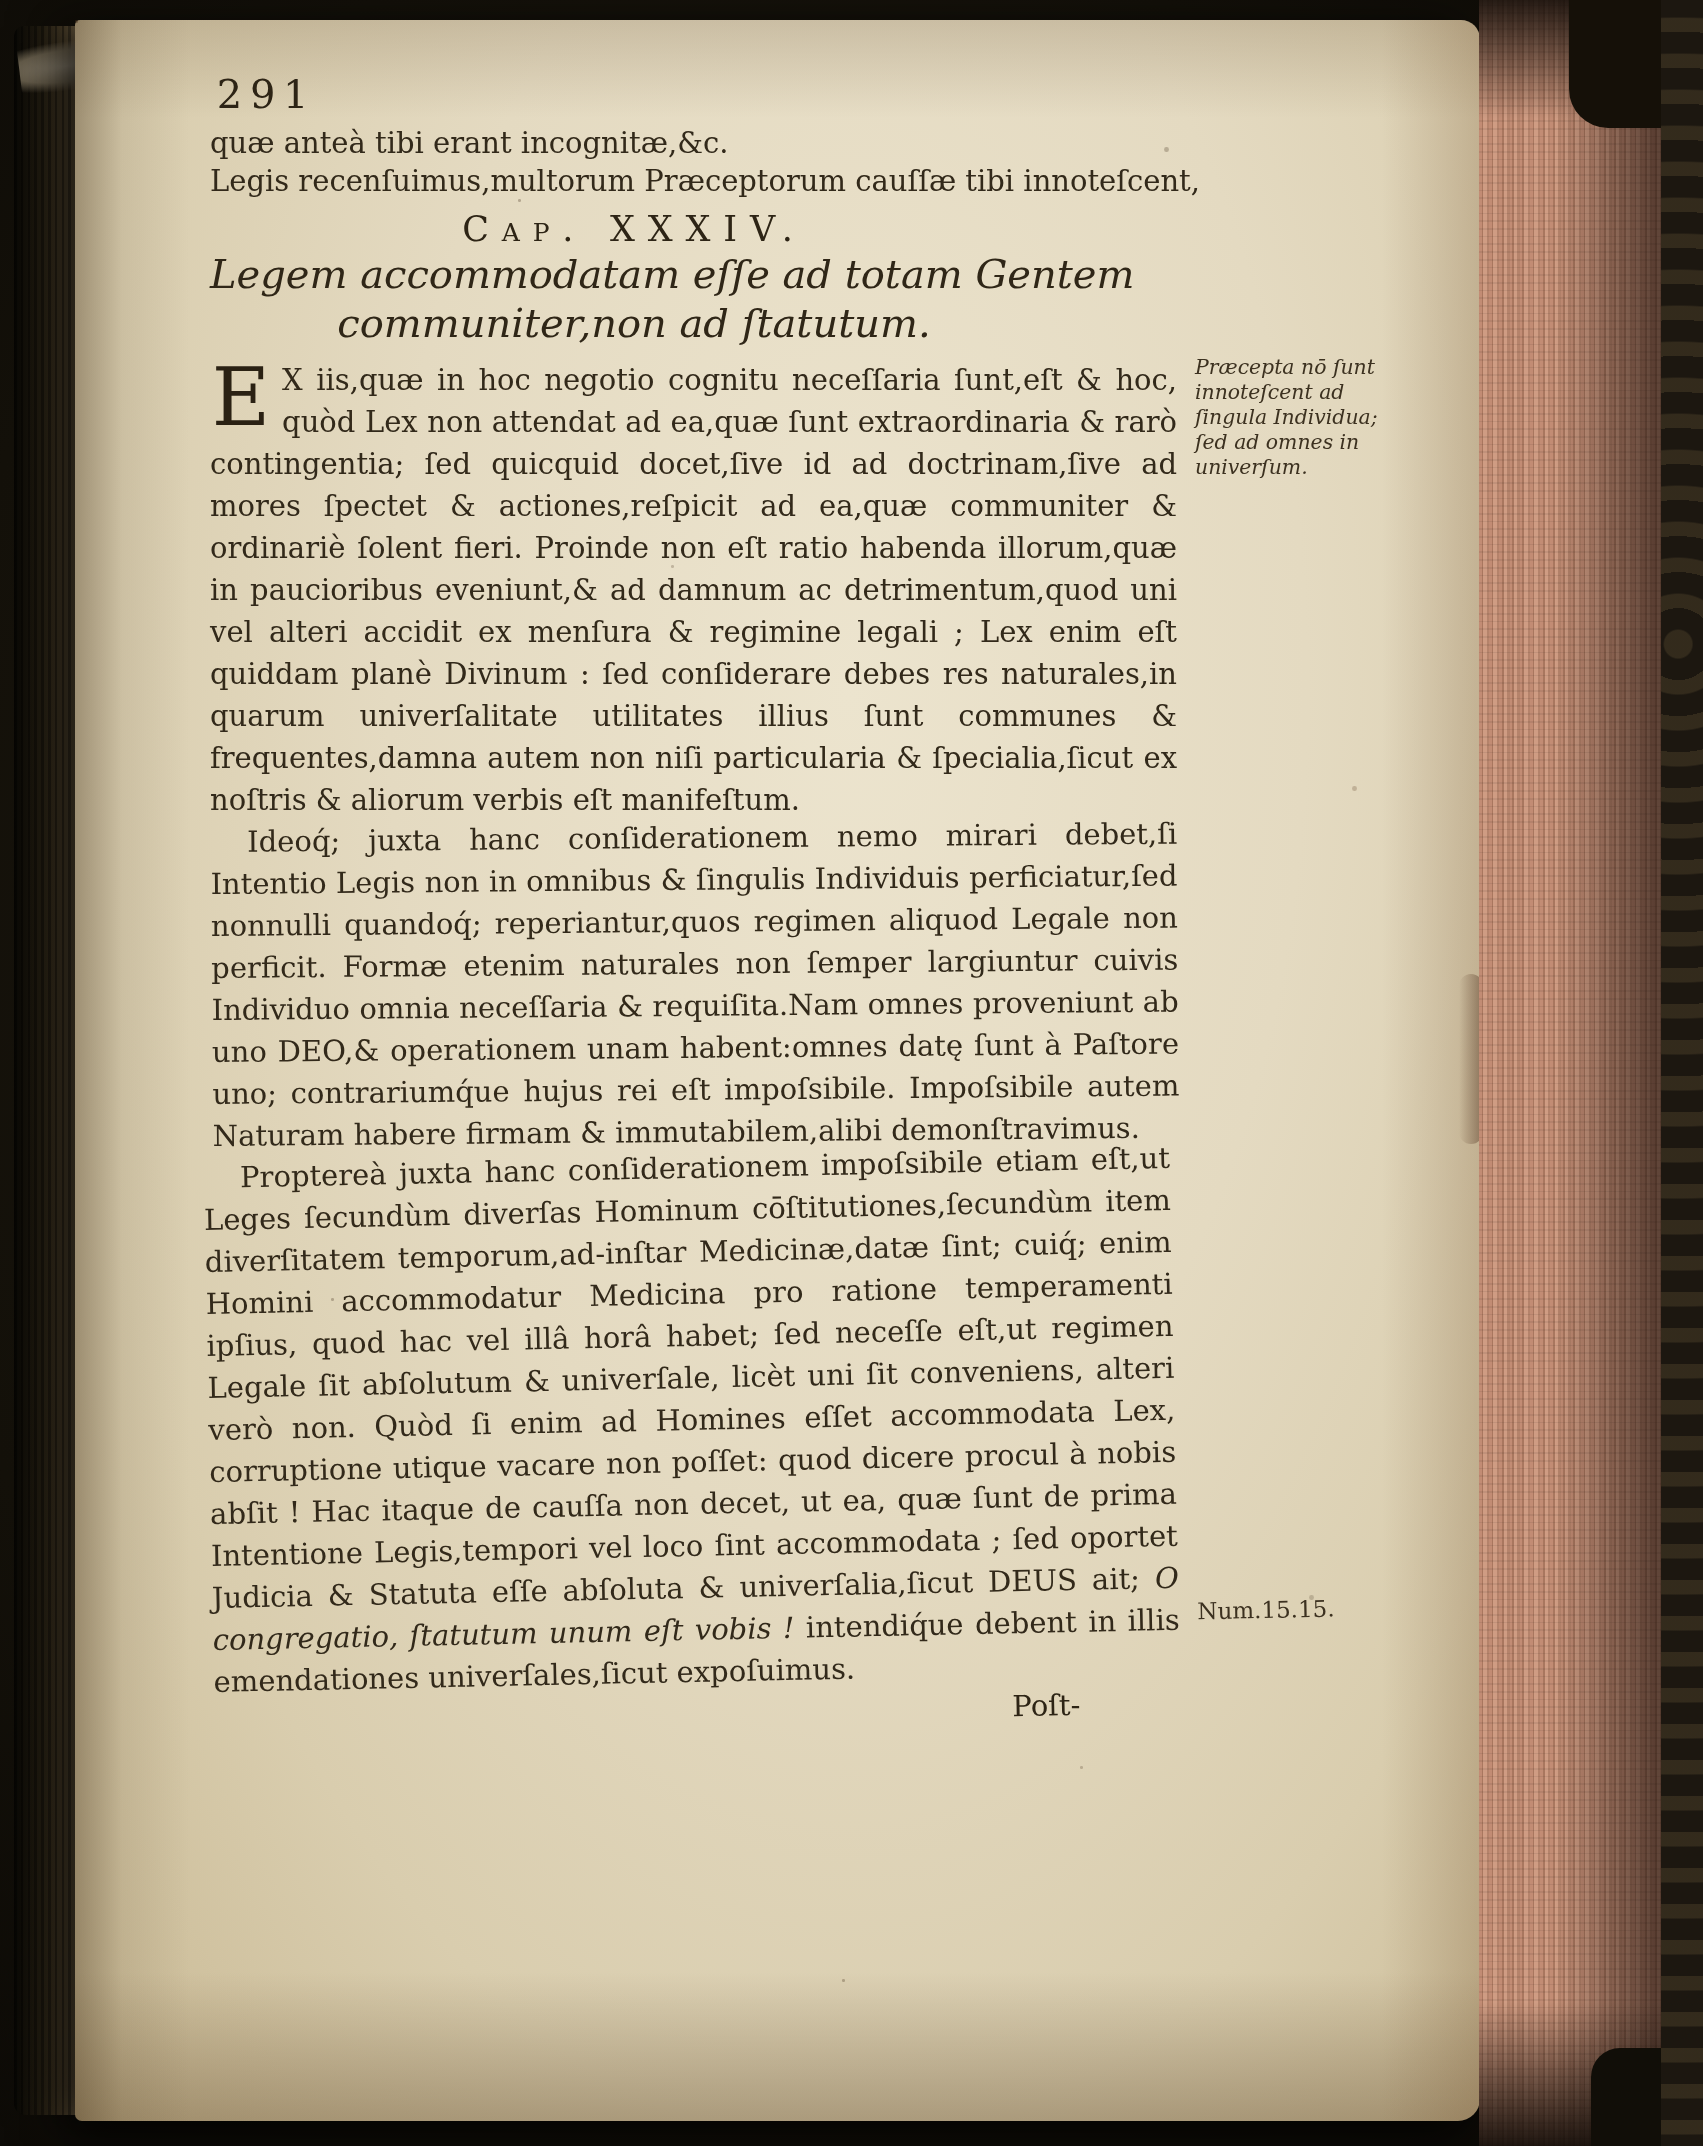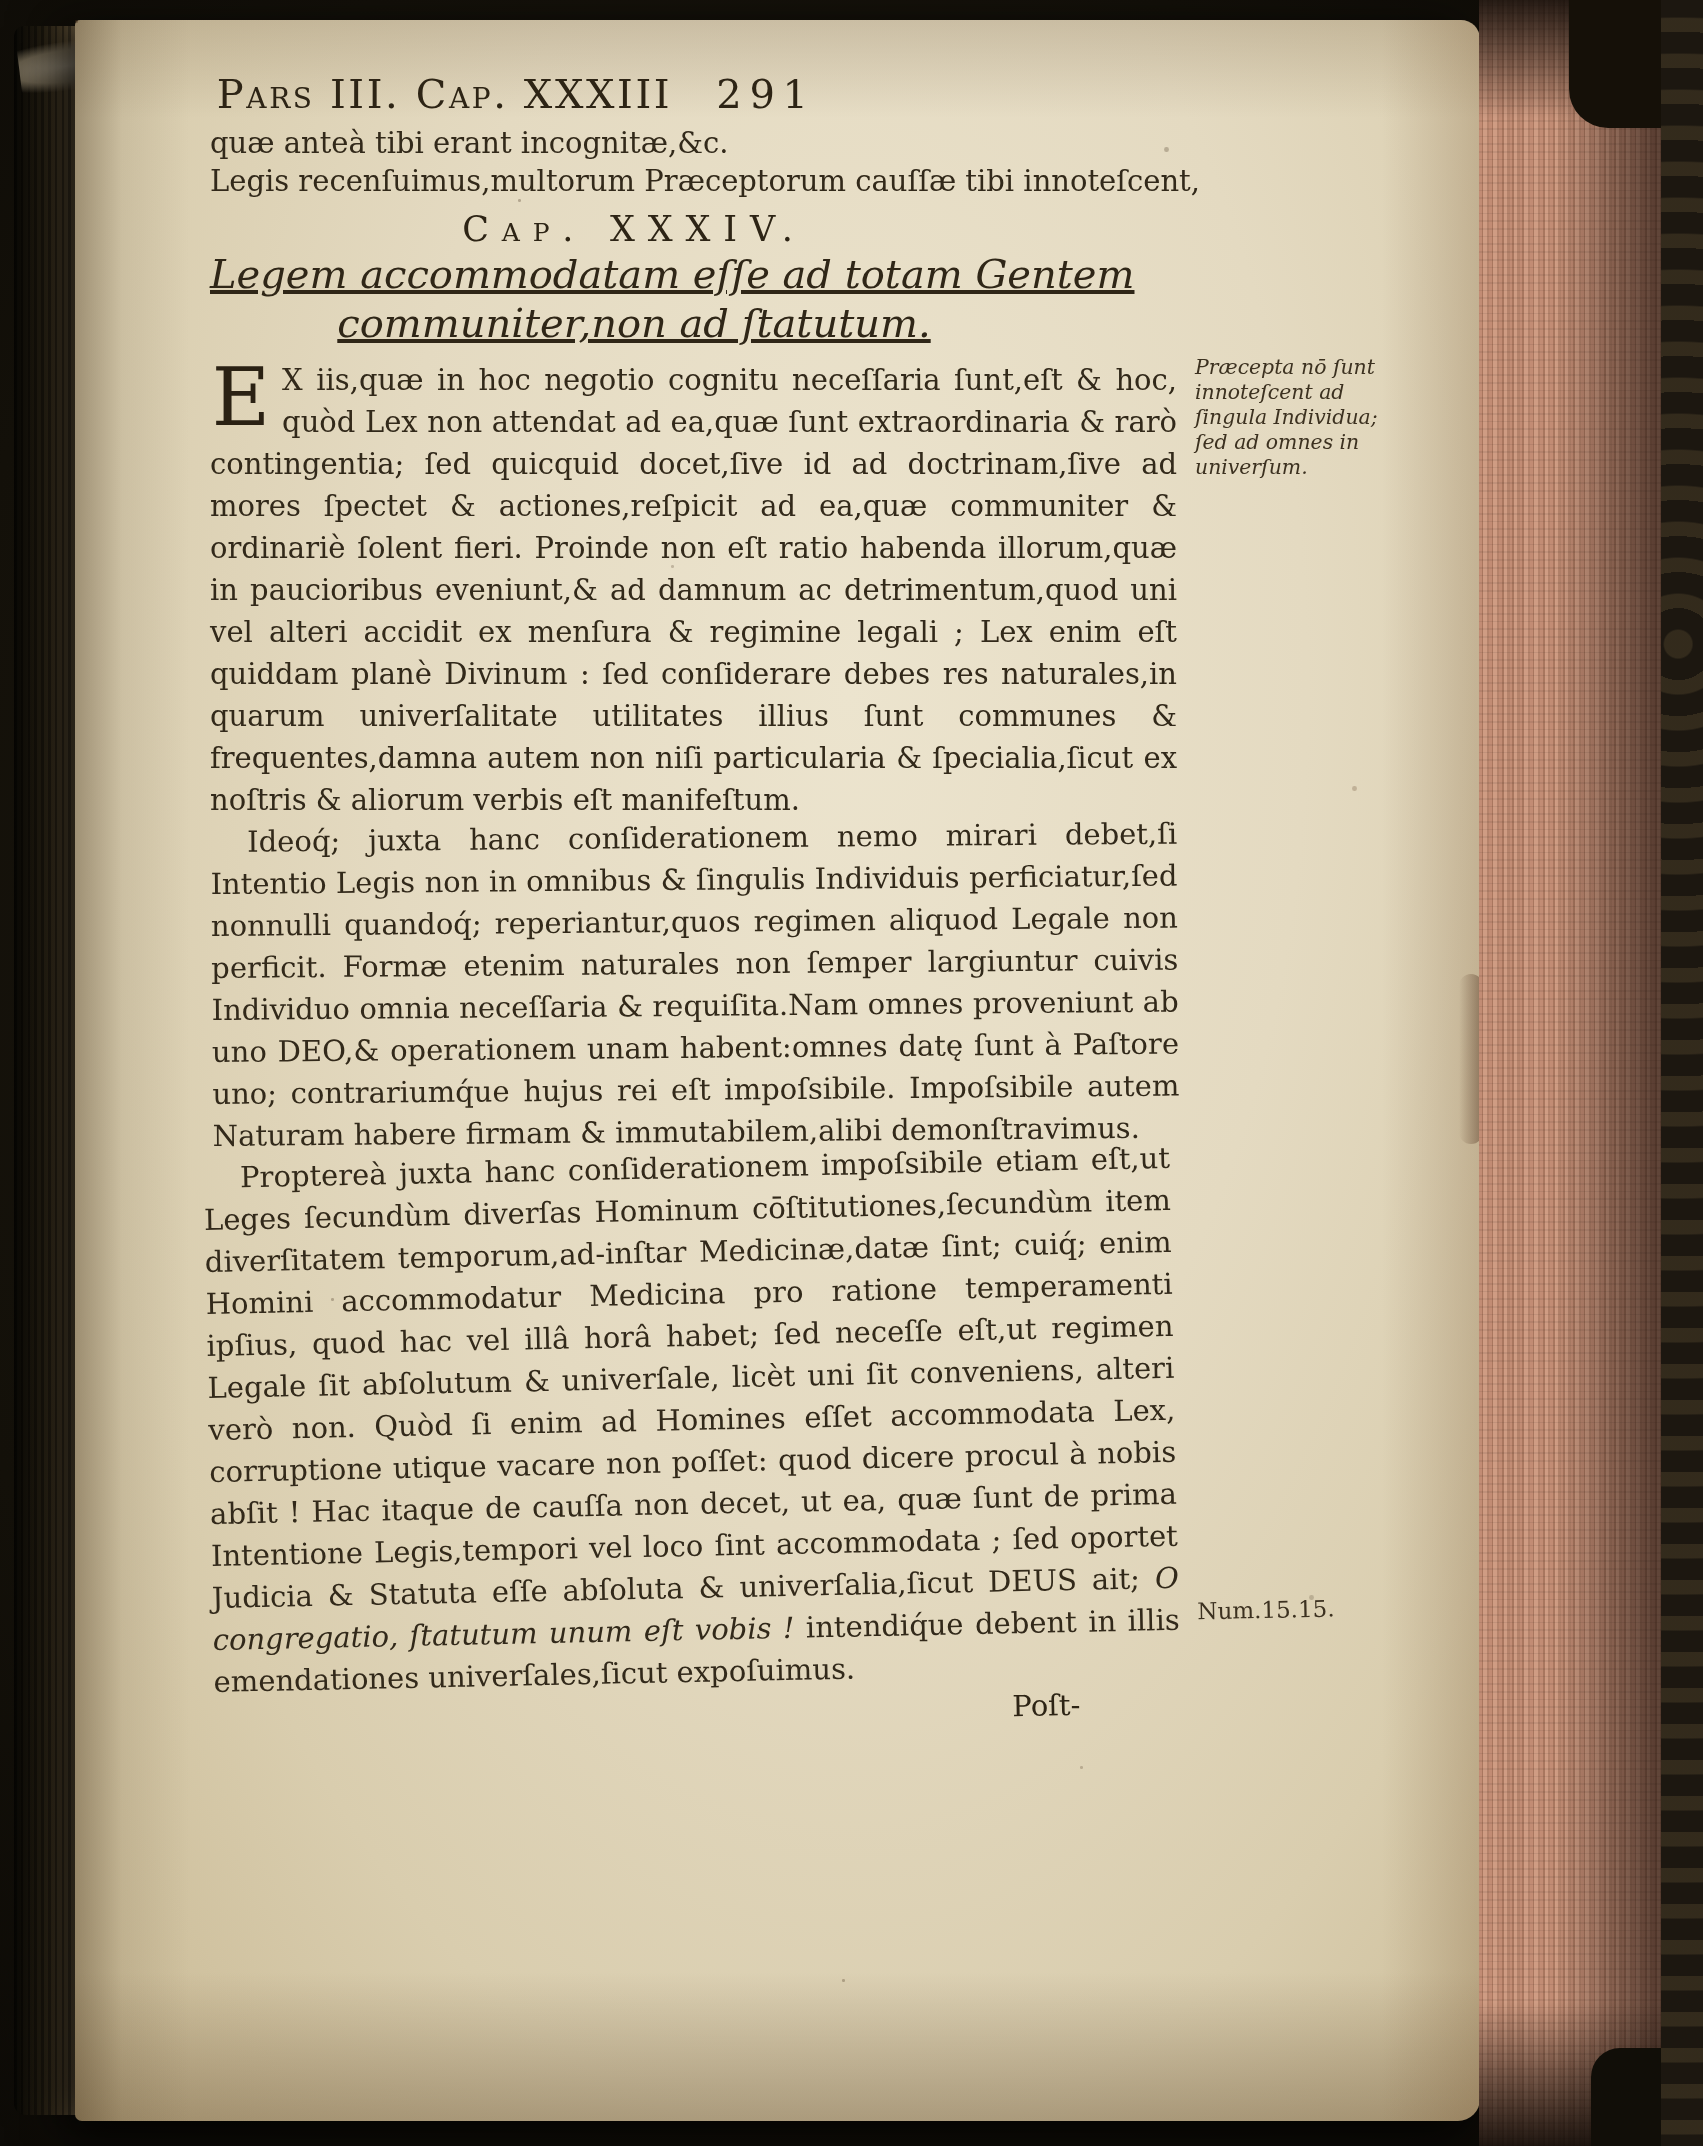--- a/index.html
+++ b/index.html
@@ -86,21 +86,21 @@
   .rh-num { font-variant:normal; letter-spacing:7.7px; }
 
   .intro { font-size:29px; line-height:38px; white-space:nowrap; }
 
   .chap-head {
     font-variant:small-caps; font-weight:normal; text-align:center;
     font-size:35px; letter-spacing:12.8px; margin:8.5px 119px 1.7px 0; color:#2d2415;
   }
   .chap-title {
     text-align:center; font-style:italic; font-size:40px; line-height:49px;
-    margin:0 119px 10.2px 0; white-space:nowrap; color:#2f2617;text-decoration:underline;
+    margin:0 119px 10.2px 0; white-space:nowrap; color:#2f2617;
   }
 
   .para { font-size:29px; line-height:42px; text-align:justify; }
   .indent { text-indent:37px; }
   .block { position:relative; }
   .block2 { transform:rotate(-0.5deg); transform-origin:0 0; }
   .block3 { transform:rotate(-1.2deg); transform-origin:0 60%; }
 
   .dropcap { float:left; font-size:80px; line-height:66px; padding:6px 12px 0 1.7px; color:#2a2113; }
   .ital { font-style:italic; }
@@ -122,21 +122,20 @@
   <div class="left-edges"></div>
   <div class="corner-marble"></div>
 
   <div class="page">
     <div class="speckles"></div>
     <div class="chip"></div>
 
     <div class="content">
 
       <div class="running-head">
-        <span class="rh-title">Pars III. Cap. XXXIII</span>
         <span class="rh-num">291</span>
       </div>
 
       <p class="intro">quæ anteà tibi erant incognitæ,&amp;c.</p>
       <p class="intro">Legis recenſuimus,multorum Præceptorum cauſſæ tibi innoteſcent,</p>
 
       <h2 class="chap-head">Cap. XXXIV.</h2>
 
       <div class="chap-title">
         <div>Legem accommodatam eſſe ad totam Gentem</div>

